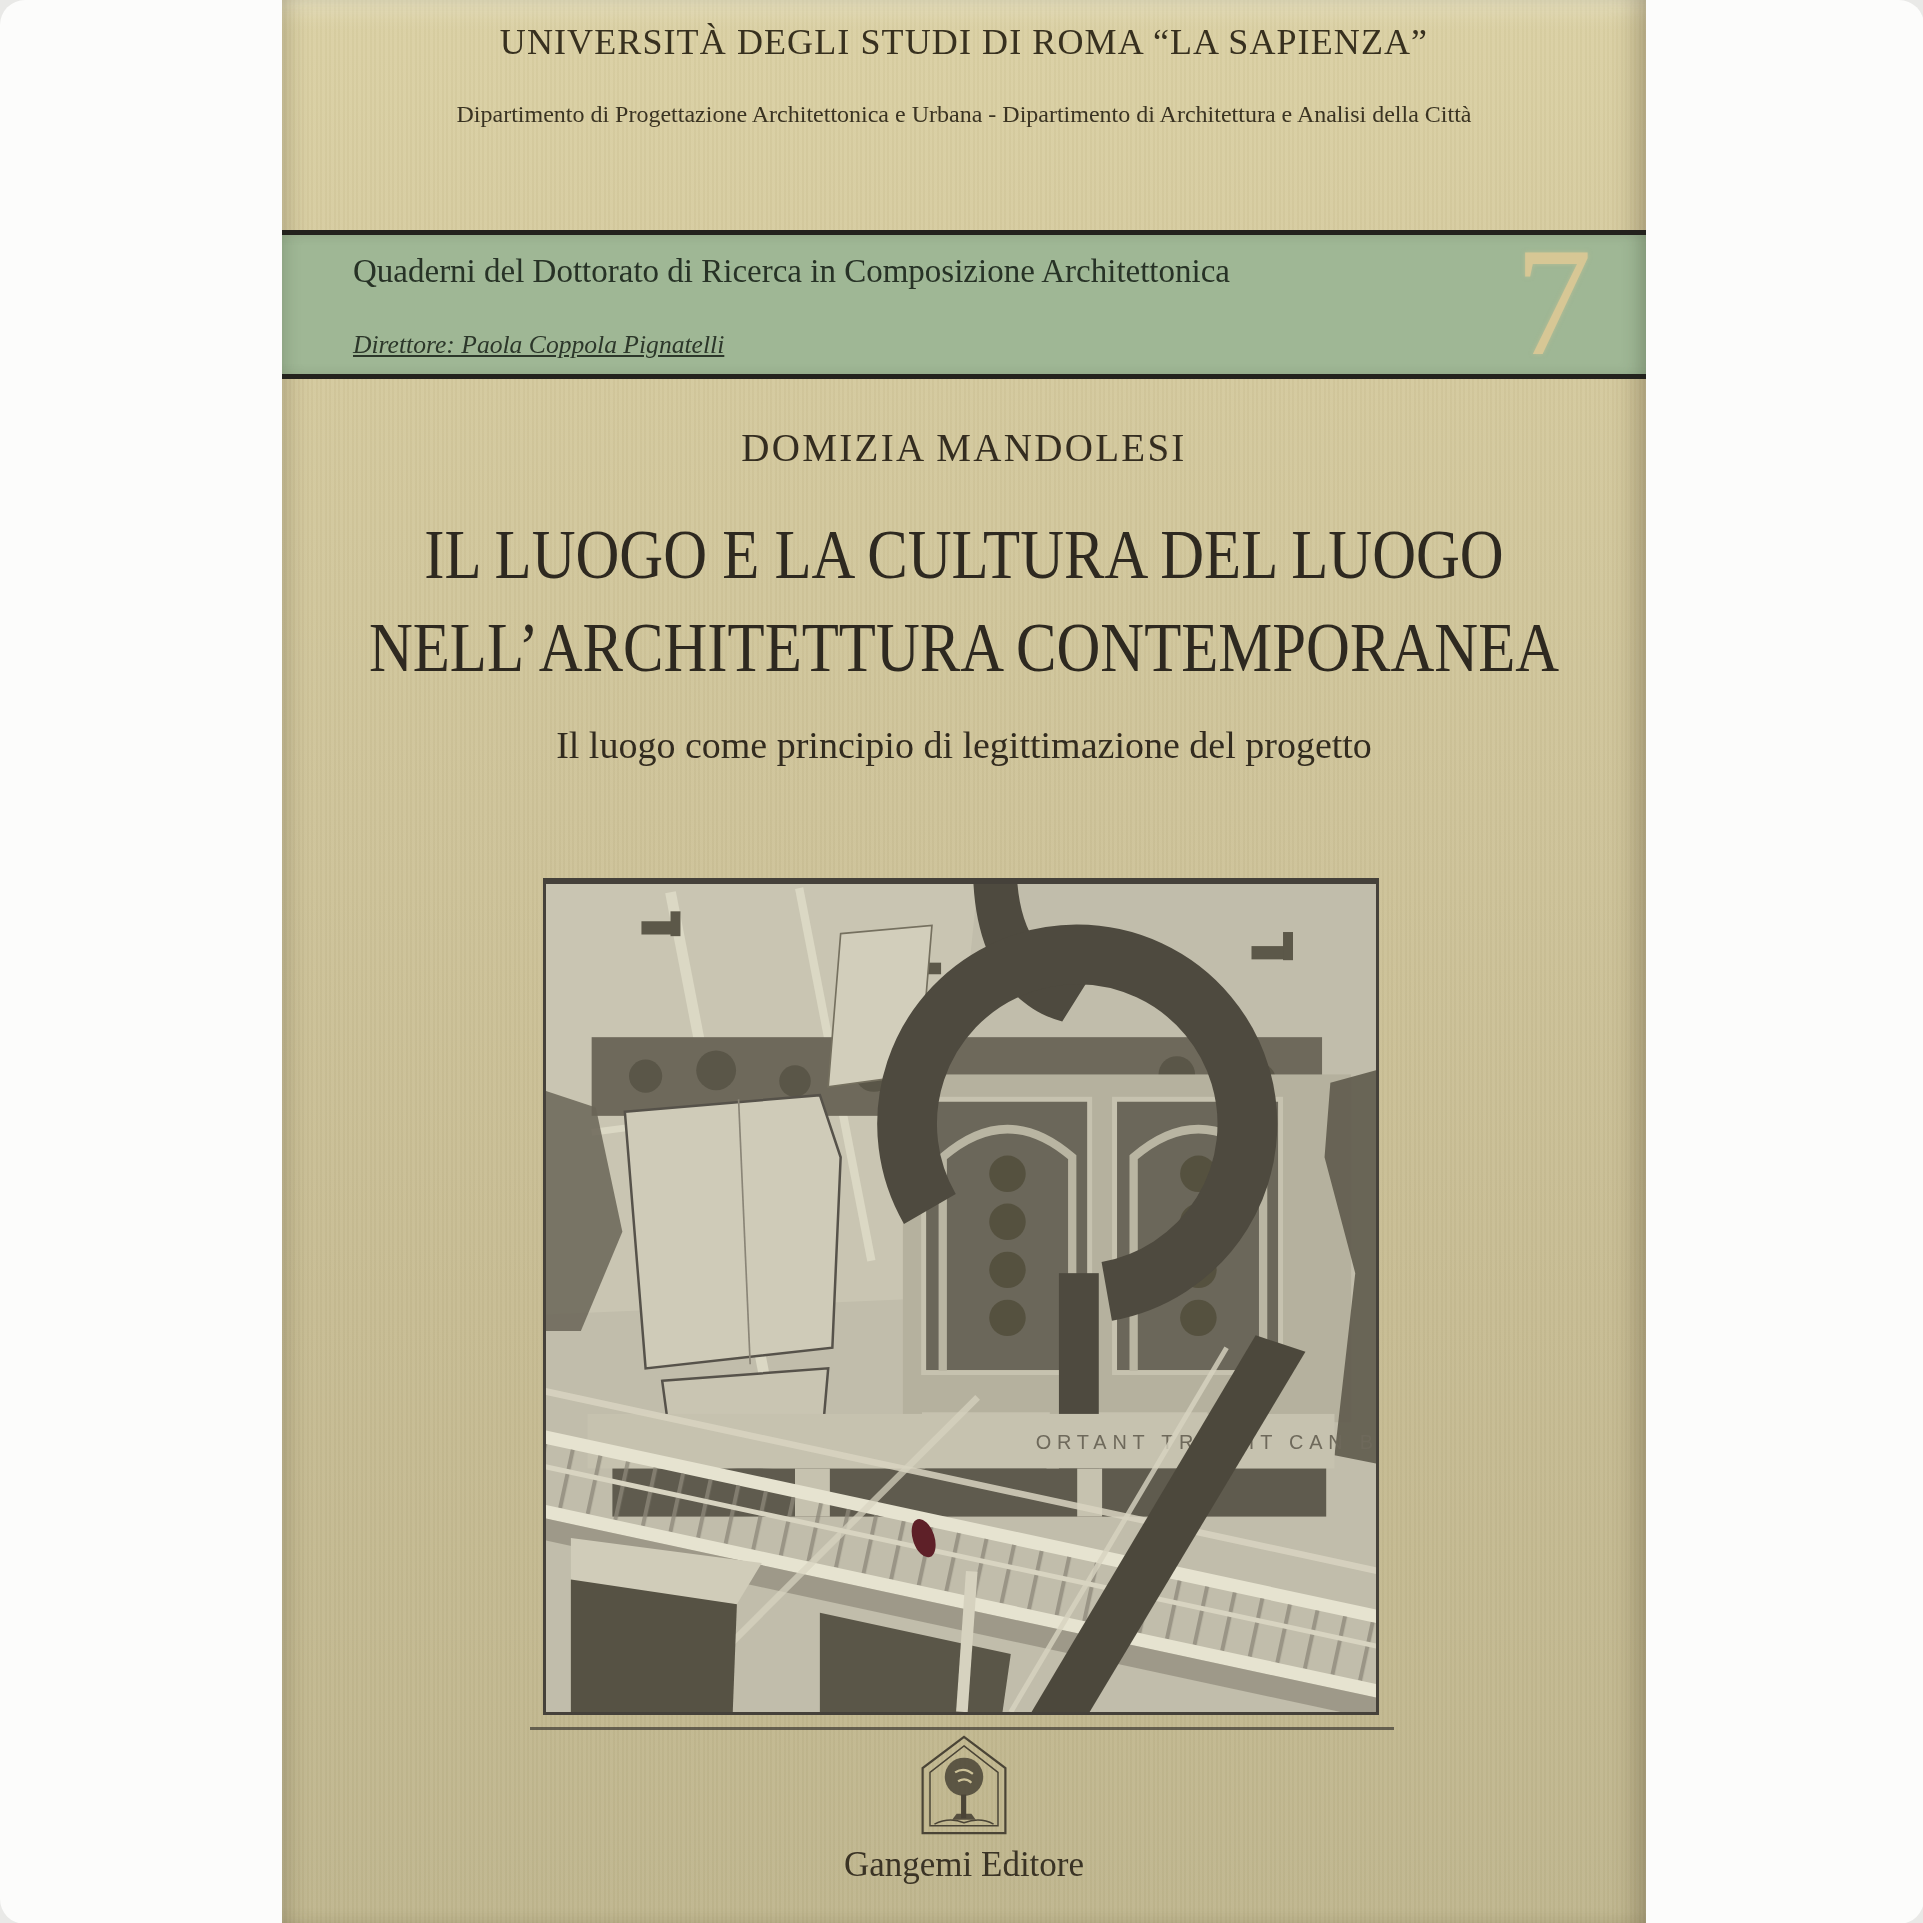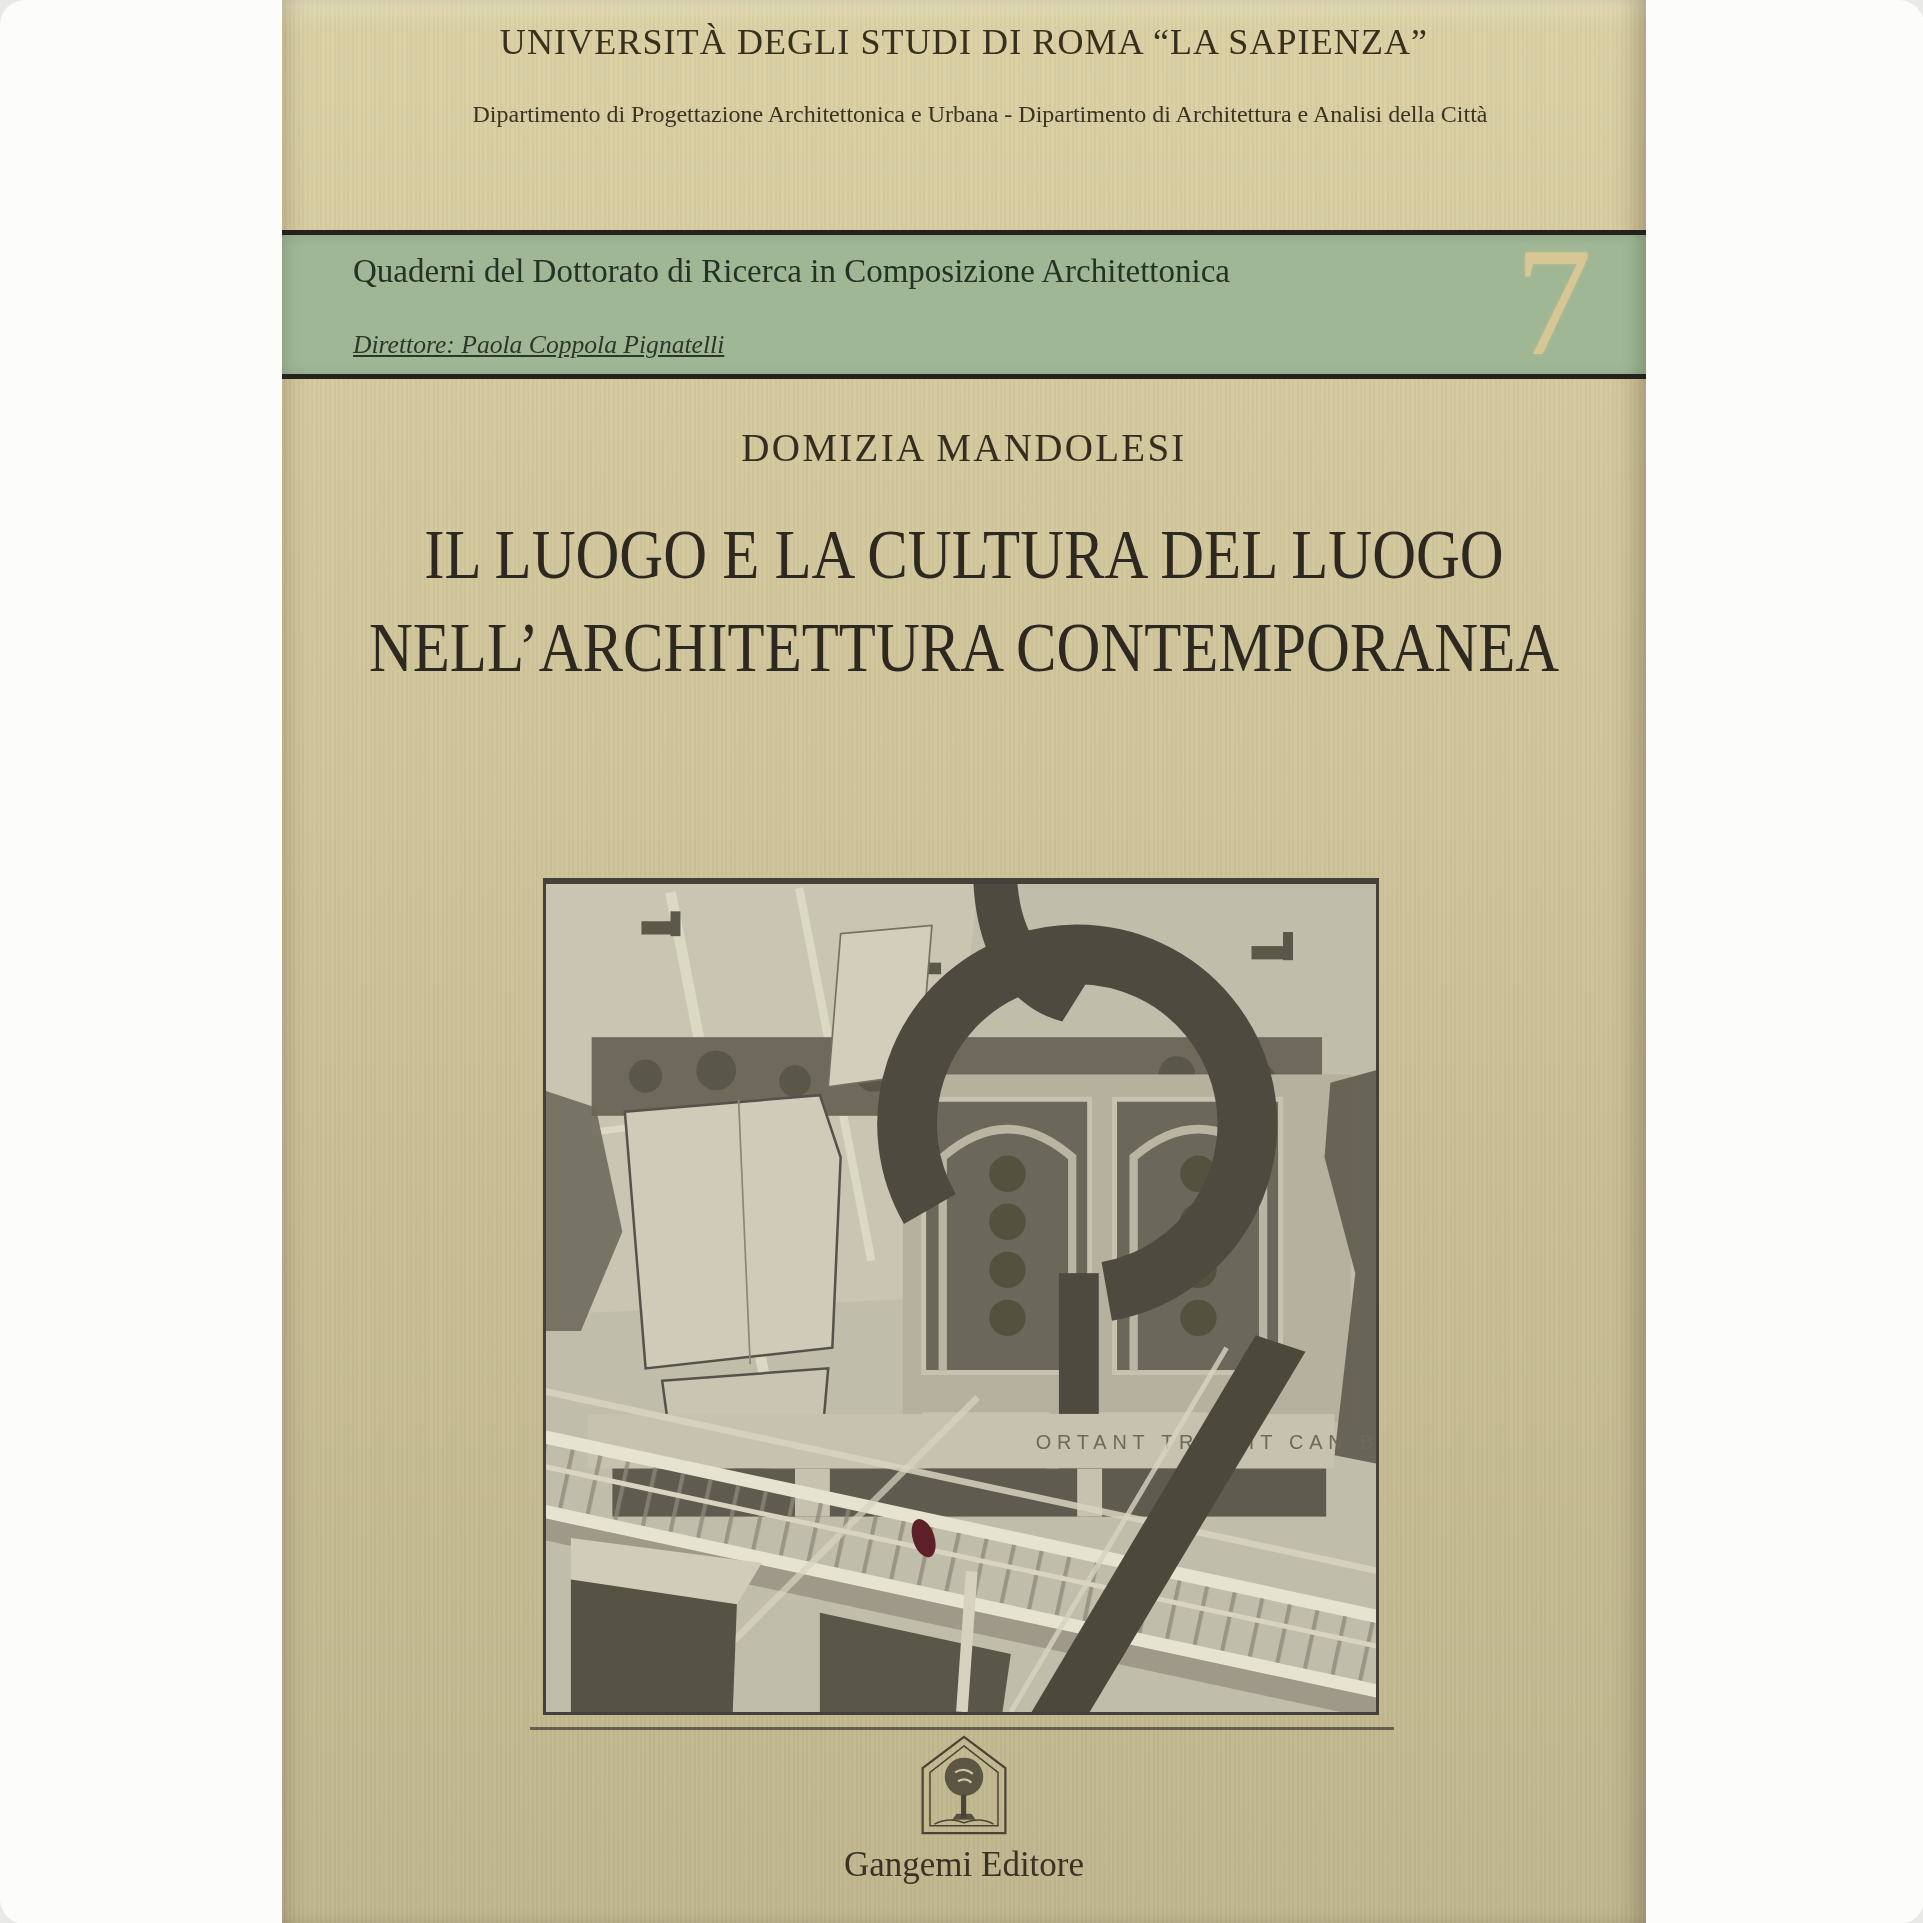--- a/index.html
+++ b/index.html
@@ -8,21 +8,21 @@
   
   .book{position:absolute;left:282px;top:0;width:1364px;height:1924px;
         background:
           repeating-linear-gradient(90deg, rgba(255,255,255,.03) 0 2.3px, rgba(90,80,50,.03) 2.3px 4.5px),
           linear-gradient(180deg,#dbd1a4 0%,#d5ca9e 16%,#cec399 42%,#c7bc93 68%,#bfb68e 100%);
         box-shadow: inset -19.5px 0 25.6px -12px rgba(70,58,32,.38),
                     inset 15px 0 22.5px -12px rgba(70,58,32,.30),
                     inset 0 19.5px 25.6px -15px rgba(255,255,244,.55);}
   .centered{position:absolute;left:0;width:100%;text-align:center;}
   .university{top:21px;font-size:36px;letter-spacing:1.1px;color:#37301f;}
-  .departments{top:101px;font-size:24px;color:#3a3322;padding-left:16px;}
+  .departments{top:101px;font-size:24px;color:#3a3322;}
   
   .band{position:absolute;left:0;top:230px;width:100%;height:149px;background:#9fb795;
         border-top:5.3px solid #23221d;border-bottom:5.3px solid #23221d;box-sizing:border-box;
         box-shadow: inset -15px 0 19.5px -10.5px rgba(40,50,30,.30), inset 12px 0 16.5px -10.5px rgba(40,50,30,.22);}
   .band-title{position:absolute;left:71px;top:18px;font-size:33px;color:#273226;text-align:right;}
   .band-director{position:absolute;left:71px;top:95px;font-size:25.6px;font-style:italic;color:#2c372a;text-decoration:underline;}
   .band-number{position:absolute;right:54px;bottom:-4.5px;font-size:154px;line-height:1;
                color:#d7c795;text-shadow:0 0 4.5px rgba(215,199,149,.5);}
   
   .author{top:425px;font-size:39px;letter-spacing:2.3px;color:#342d20;}
@@ -56,20 +56,21 @@
       <div class="band-director">Direttore: Paola Coppola Pignatelli</div>
       <div class="band-number">7</div>
     </div>
 
     <div class="centered author">DOMIZIA MANDOLESI</div>
 
     <div class="centered title-line title1">IL LUOGO E LA CULTURA DEL LUOGO</div>
 
     <div class="centered title-line title2">NELL’ARCHITETTURA CONTEMPORANEA</div>
 
+    <div class="centered subtitle">Il luogo come principio di legittimazione del progetto</div>
 
     <div class="photo">
       <svg viewBox="0 0 1000 1000" preserveAspectRatio="none">
         <defs>
           <pattern id="ladder" width="34" height="100" patternUnits="userSpaceOnUse">
             <rect x="0" y="0" width="5" height="100" fill="#8d887a"></rect>
           </pattern>
         </defs>
 
         <rect x="0" y="0" width="1000" height="1000" fill="#c1bdab"></rect>

